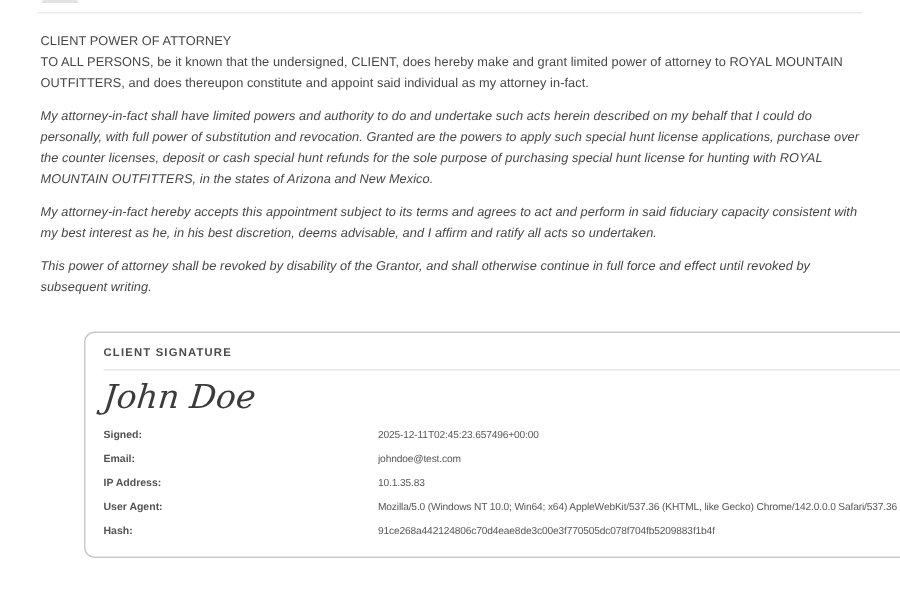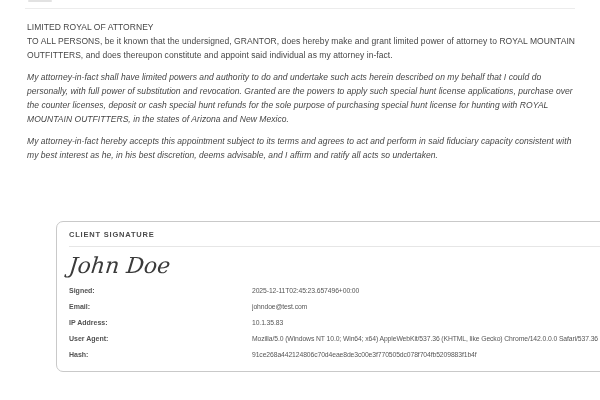--- a/index.html
+++ b/index.html
@@ -70,24 +70,25 @@
 </style>
 </head>
 <body>
 
 <div class="page">
 
   <div class="top-sliver"></div>
   <hr class="top-rule">
 
   <div class="content">
-    <div class="doc-title">LIMITED ROYAL OF ATTORNEY</div>
-    <p>TO ALL PERSONS, be it known that the undersigned, GRANTOR, does hereby make and grant limited power of attorney to ROYAL MOUNTAIN OUTFITTERS, and does thereupon constitute and appoint said individual as my attorney in-fact.</p>
+    <div class="doc-title">CLIENT POWER OF ATTORNEY</div>
+    <p>TO ALL PERSONS, be it known that the undersigned, CLIENT, does hereby make and grant limited power of attorney to ROYAL MOUNTAIN OUTFITTERS, and does thereupon constitute and appoint said individual as my attorney in-fact.</p>
     <p class="gap">My attorney-in-fact shall have limited powers and authority to do and undertake such acts herein described on my behalf that I could do personally, with full power of substitution and revocation. Granted are the powers to apply such special hunt license applications, purchase over the counter licenses, deposit or cash special hunt refunds for the sole purpose of purchasing special hunt license for hunting with ROYAL MOUNTAIN OUTFITTERS, in the states of Arizona and New Mexico.</p>
     <p class="gap">My attorney-in-fact hereby accepts this appointment subject to its terms and agrees to act and perform in said fiduciary capacity consistent with my best interest as he, in his best discretion, deems advisable, and I affirm and ratify all acts so undertaken.</p>
+    <p class="gap">This power of attorney shall be revoked by disability of the Grantor, and shall otherwise continue in full force and effect until revoked by subsequent writing.</p>
   </div>
 
   <section class="sig-panel">
     <div class="panel-header">CLIENT SIGNATURE</div>
     <hr class="panel-rule">
     <div class="sig-name">John Doe</div>
 
     <div class="sig-fields">
       <div class="field-row">
         <span class="field-label">Signed:</span>

